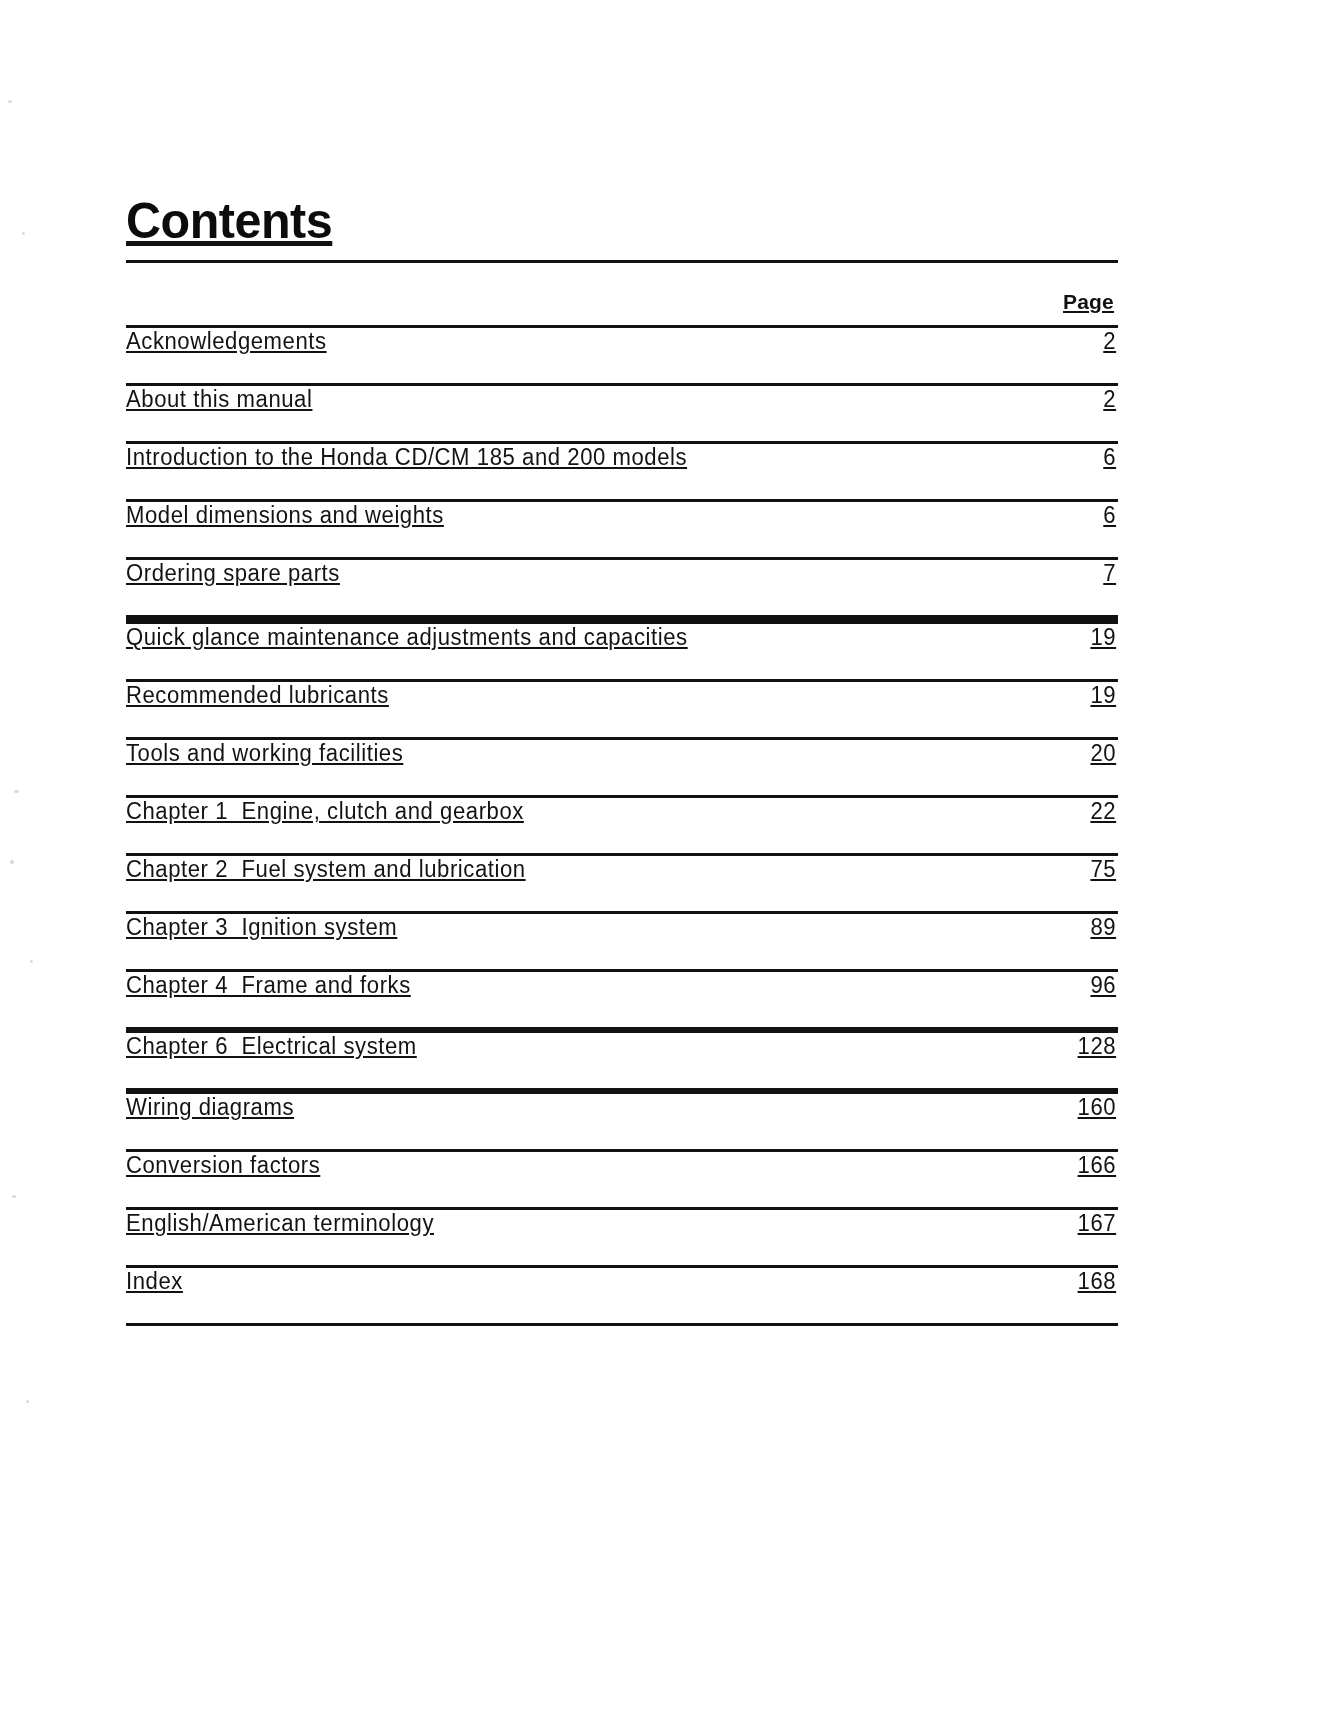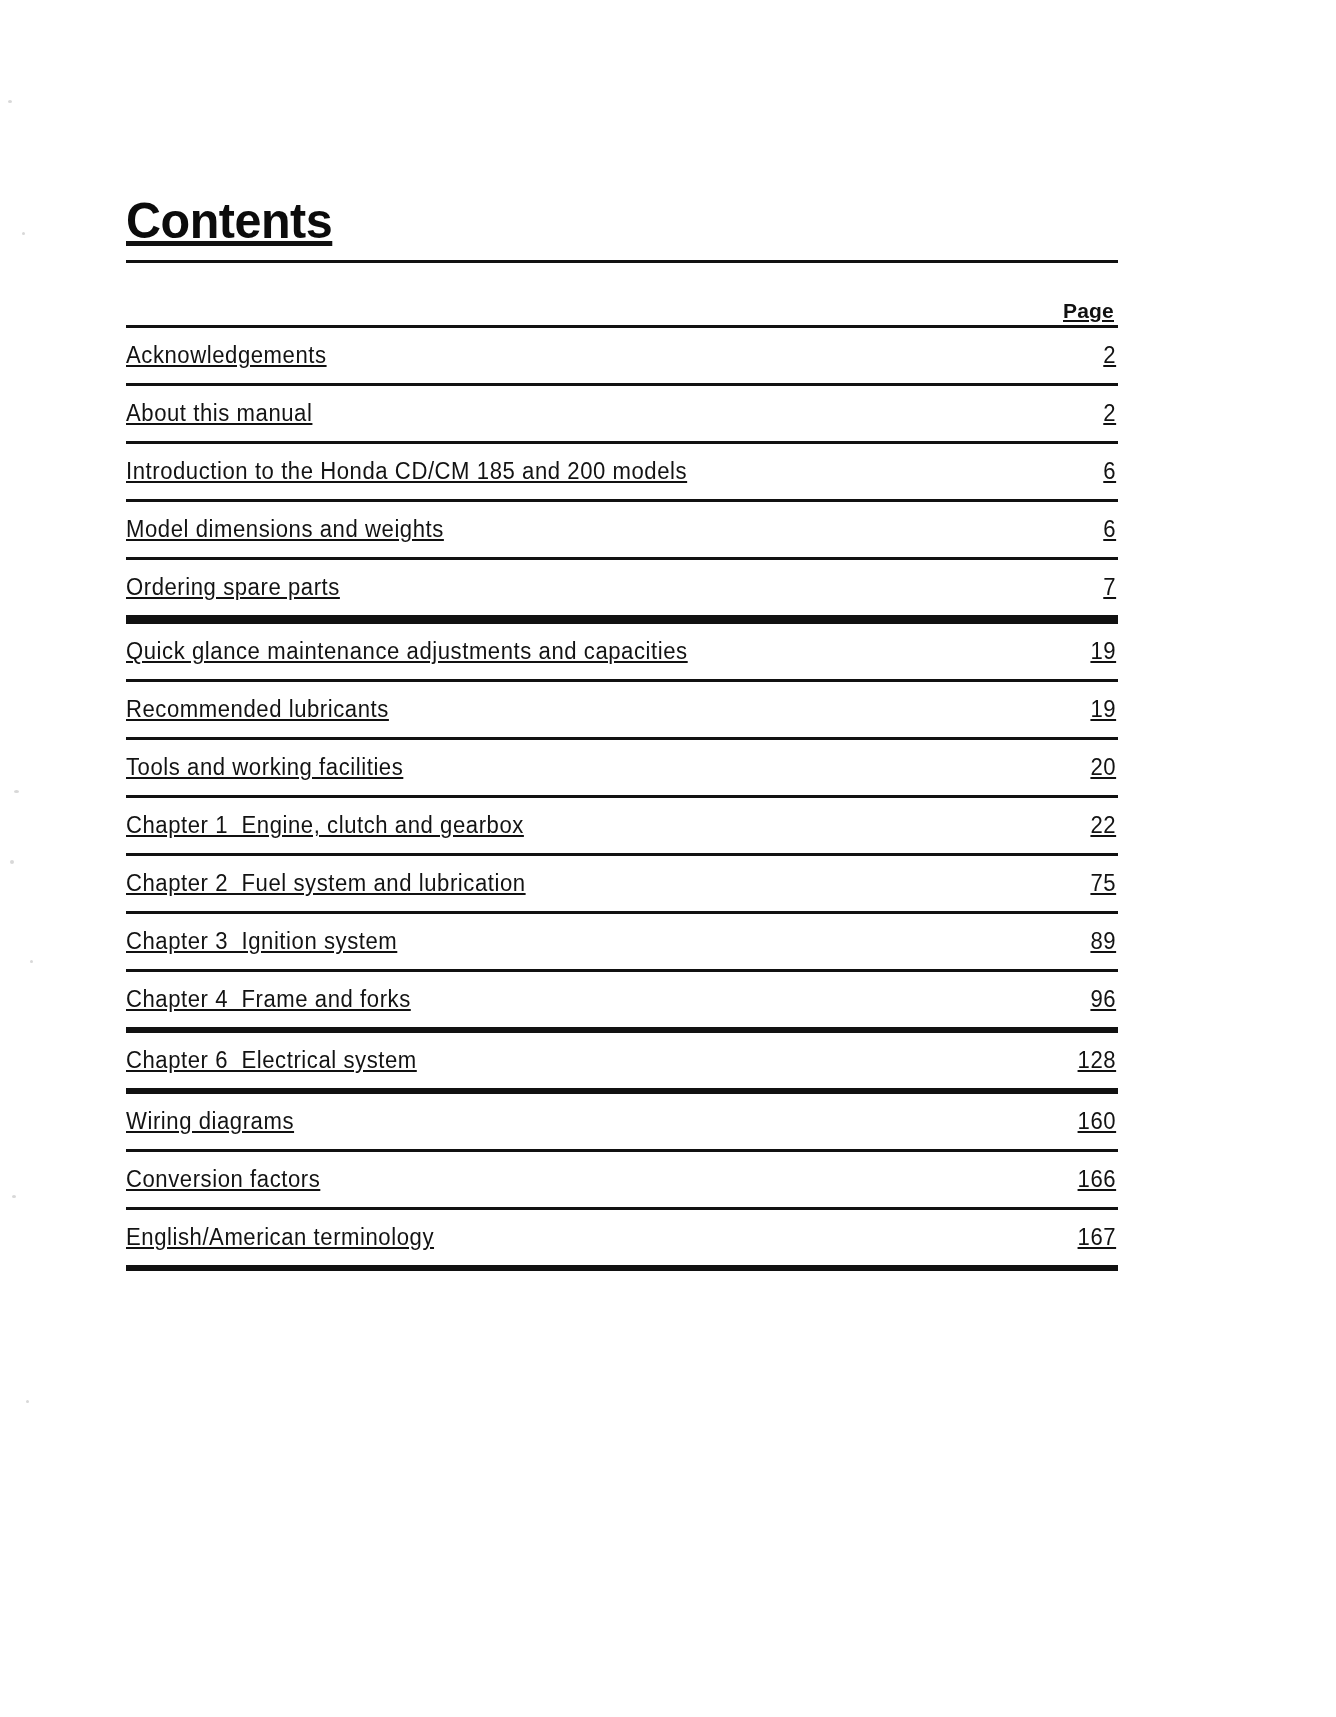--- a/index.html
+++ b/index.html
@@ -52,33 +52,32 @@
     height: 0;
     border-top: 3px solid #111111;
     width: 100%;
   }
 
   .page-header-row {
     display: flex;
     justify-content: flex-end;
     align-items: flex-end;
     height: 62px;
-    padding-bottom: 2px;
+    padding-bottom: 11px;
     box-sizing: border-box;
   }
   .page-header-label {
     font-size: 21px;
     font-weight: bold;
     letter-spacing: 0.2px;
     padding-right: 4px;
   }
 
   .toc-row {
     display: flex;
-    align-items: center;
     justify-content: space-between;
     height: 55px;
     box-sizing: border-box;
   }
   .toc-entry {
     font-size: 23.5px;
     letter-spacing: 0.6px;
     white-space: pre;
     transform: scaleX(0.94);
     transform-origin: left center;
@@ -198,16 +197,20 @@
       <div class="toc-row">
         <span class="toc-entry">Conversion factors</span>
         <span class="toc-page">166</span>
       </div>
       <div class="rule"></div>
       <div class="toc-row">
         <span class="toc-entry">English/American terminology</span>
         <span class="toc-page">167</span>
       </div>
       <div class="rule"></div>
+      <div class="toc-row">
+        <span class="toc-entry">Index</span>
+        <span class="toc-page">168</span>
+      </div>
       <div class="rule"></div>
     </div>
 
 </div>
 
 </body></html>

